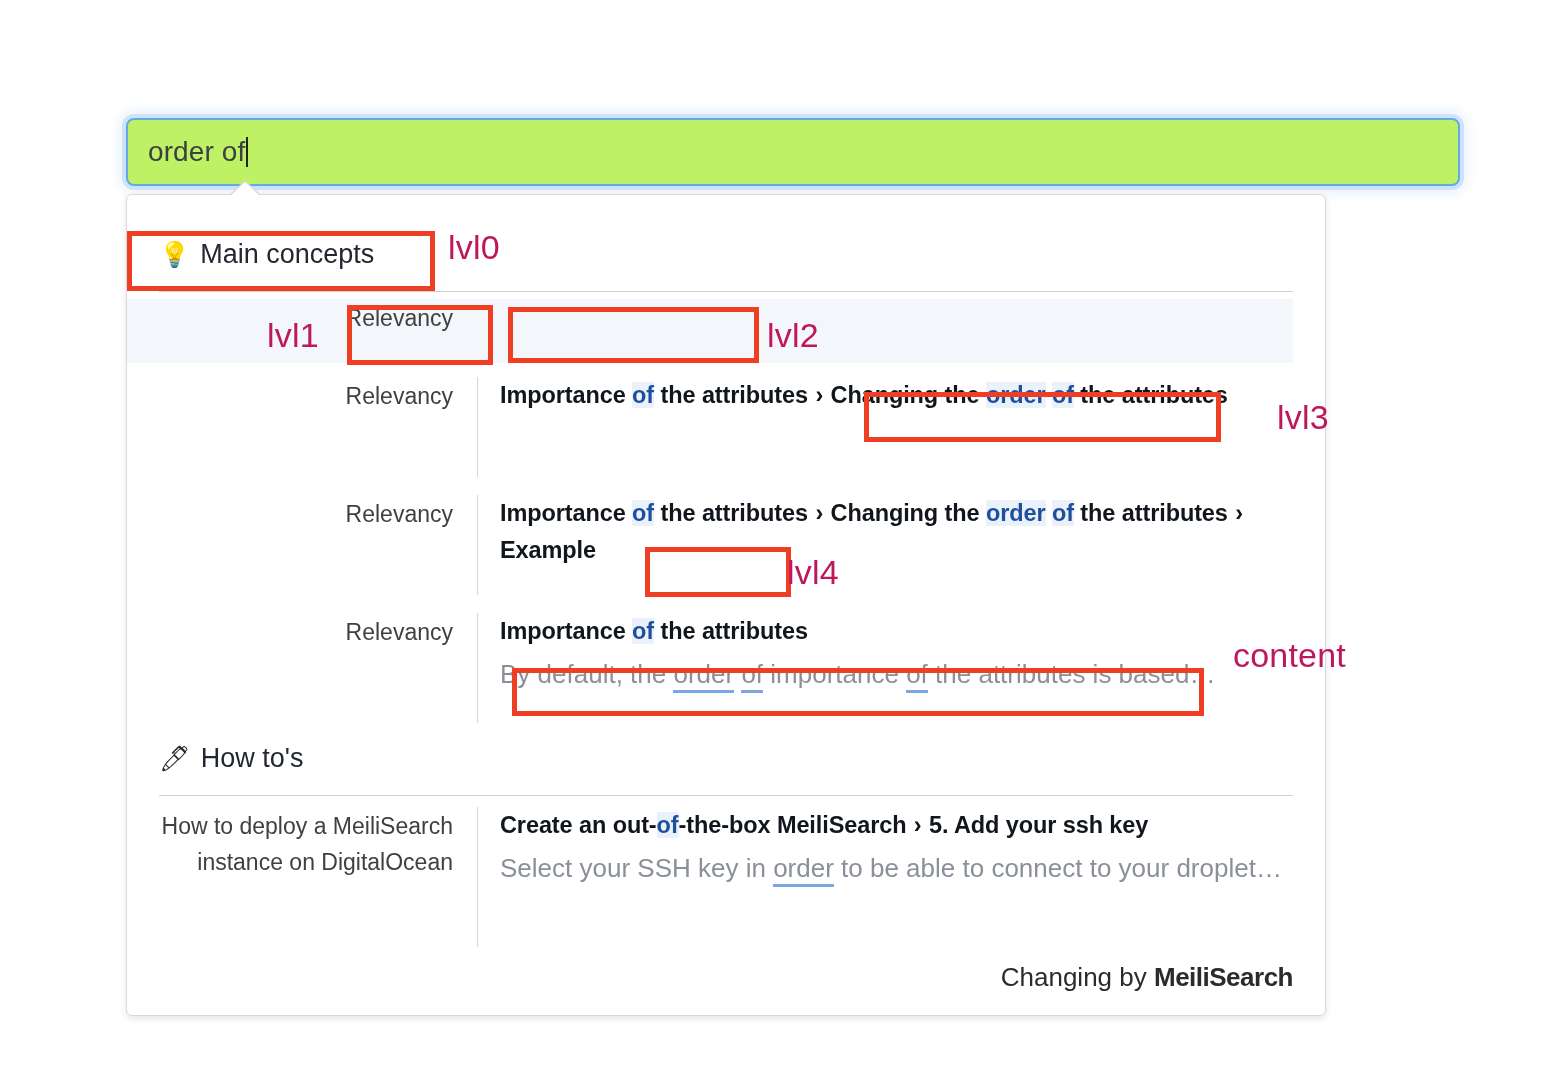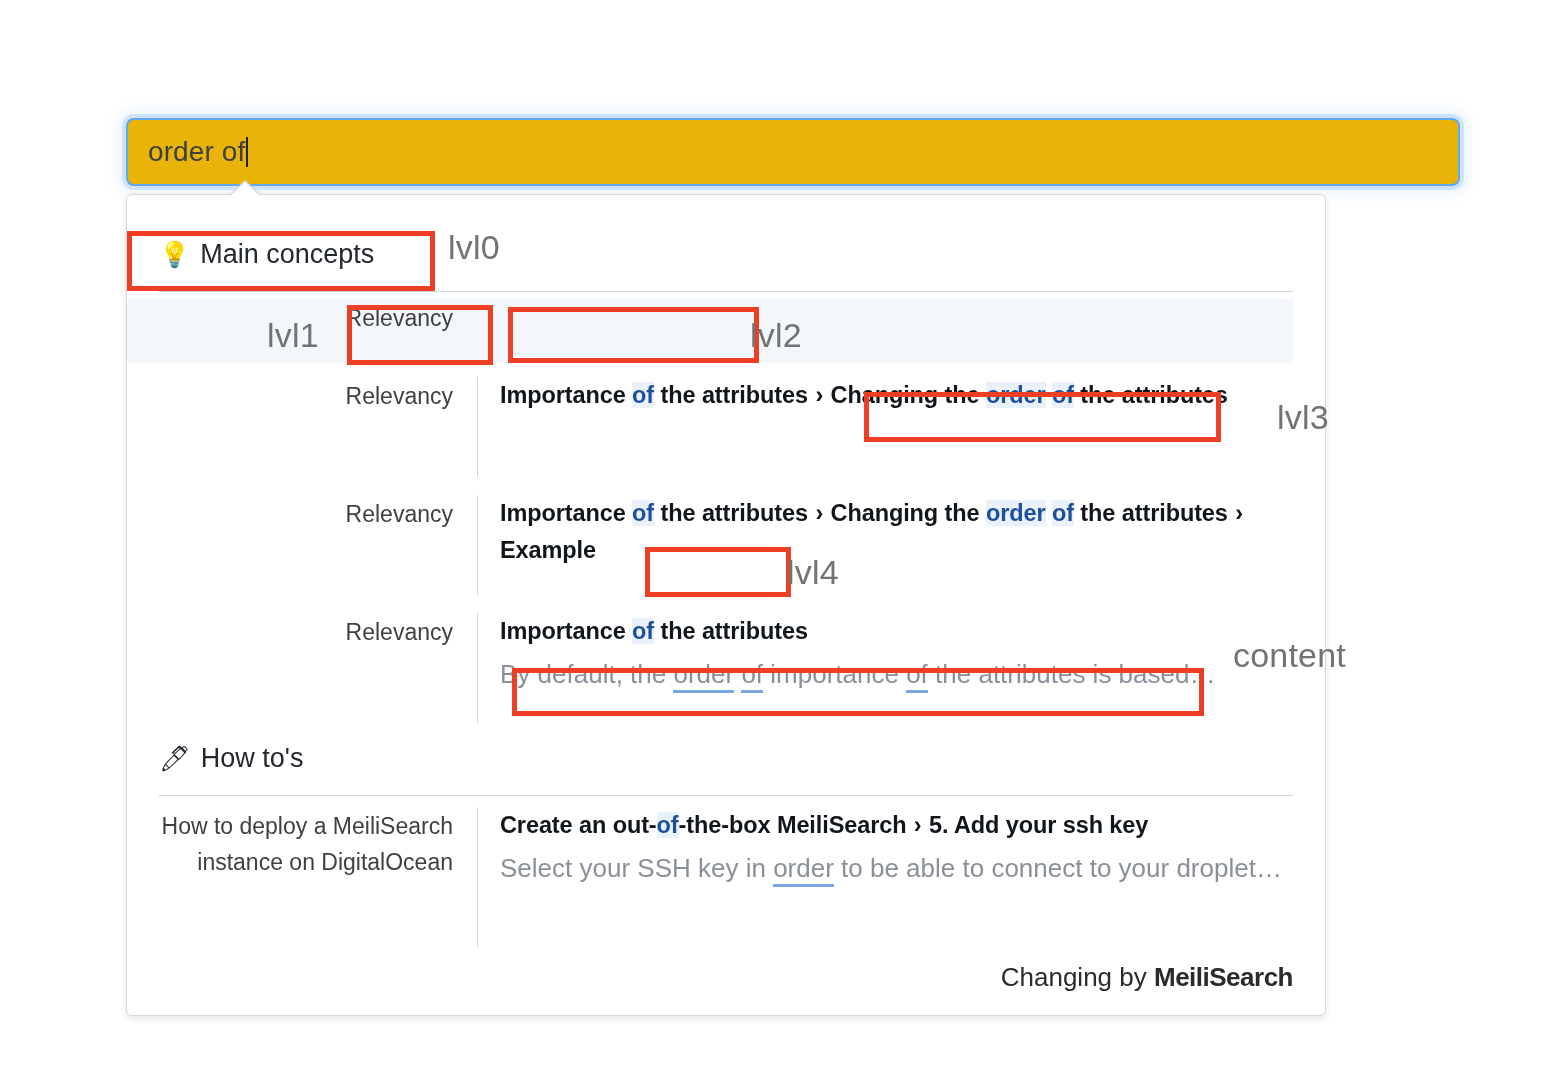--- a/index.html
+++ b/index.html
@@ -21,21 +21,21 @@
     position: absolute;
     left: 126px;
     top: 118px;
     width: 1334px;
     height: 68px;
   }
   #search-input-box {
     box-sizing: border-box;
     width: 100%;
     height: 100%;
-    background: #eab308;
+    background: #bef264;
     border: 2px solid #62a8ea;
     border-radius: 8px;
     box-shadow: 0 0 0 4px rgba(98,168,234,0.22), 0 0 14px 6px rgba(98,168,234,0.18);
     display: flex;
     align-items: center;
     padding: 0 20px;
   }
   #search-text {
     font-size: 28px;
     color: #3c4043;
@@ -183,21 +183,21 @@
 
   
   .ann-box {
     position: absolute;
     border: 5px solid #ee3f24;
     box-sizing: border-box;
     pointer-events: none;
   }
   .ann-label {
     position: absolute;
-    color: #737373;
+    color: #be185d;
     font-size: 34px;
     letter-spacing: 0.2px;
     white-space: nowrap;
   }
 </style>
 </head>
 <body>
 
 <div id="search-wrap">
   <div id="search-input-box">
@@ -273,21 +273,21 @@
   </div>
 </div>
 
 <div class="ann-box" style="left:127px; top:231px; width:308px; height:60px;"></div>
 <div class="ann-label" style="left:448px; top:228px;">lvl0</div>
 
 <div class="ann-box" style="left:347px; top:305px; width:146px; height:60px;"></div>
 <div class="ann-label" style="left:267px; top:316px;">lvl1</div>
 
 <div class="ann-box" style="left:508px; top:307px; width:251px; height:56px;"></div>
-<div class="ann-label" style="left:750px; top:316px;">lvl2</div>
+<div class="ann-label" style="left:767px; top:316px;">lvl2</div>
 
 <div class="ann-box" style="left:864px; top:392px; width:357px; height:50px;"></div>
 <div class="ann-label" style="left:1277px; top:398px;">lvl3</div>
 
 <div class="ann-box" style="left:645px; top:547px; width:146px; height:50px;"></div>
 <div class="ann-label" style="left:787px; top:553px;">lvl4</div>
 
 <div class="ann-box" style="left:512px; top:668px; width:692px; height:48px;"></div>
 <div class="ann-label" style="left:1233px; top:636px;">content</div>
 

